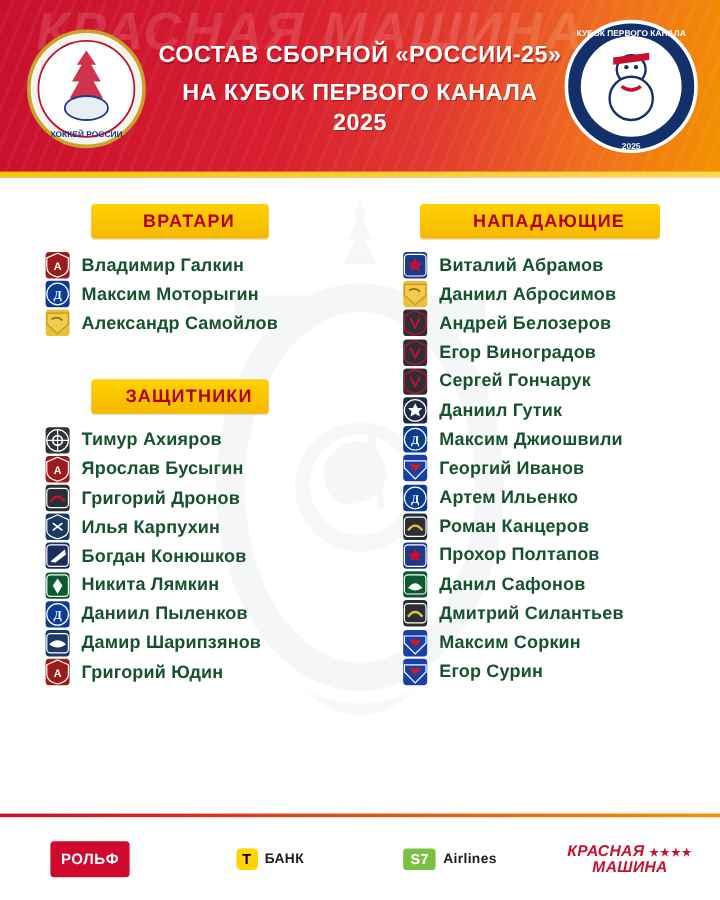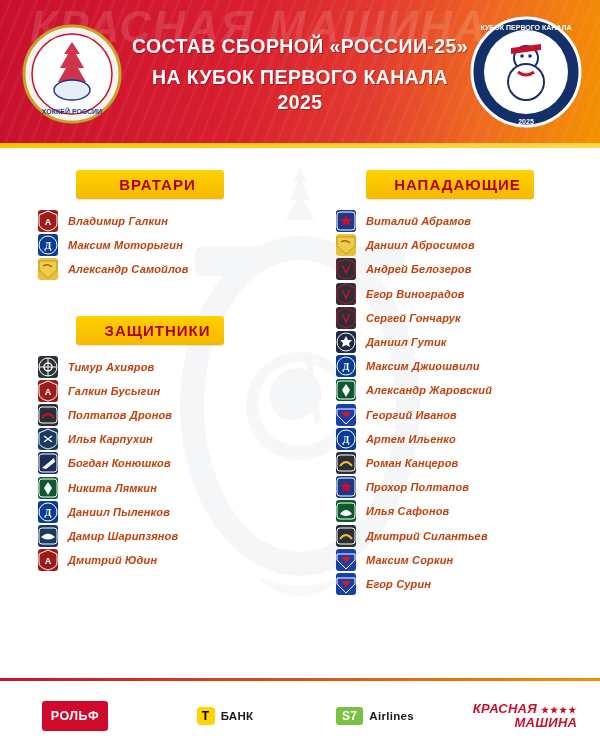--- a/index.html
+++ b/index.html
@@ -118,21 +118,21 @@
     font-size: 15px;
     font-weight: bold;
     letter-spacing: 1px;
     text-align: center;
     padding: 6px 0 6px 15px;
     border-radius: 3px;
     box-shadow: 0 1px 0 rgba(0,0,0,0.10);
   }
   .title-goalies { width: 148px; }
   .title-defense { width: 148px; }
-  .title-forwards { width: 168px; }
+  .title-forwards { width: 200px; }
 
   .player-list { list-style: none; }
   .player {
     display: flex;
     align-items: center;
     height: 24.2px;
     padding-left: 38px;
   }
   .col-right .player { padding-left: 36px; }
   .player .logo {
@@ -140,26 +140,25 @@
     flex: 0 0 20px;
     margin-right: 10px;
     border-radius: 3px;
     position: relative;
     overflow: hidden;
     display: flex; align-items: center; justify-content: center;
     font-size: 9px; font-weight: bold; color: #fff;
     line-height: 1;
   }
   .player .pname {
-    font-size: 11px;
-    font-weight: bold;
-    color: #c2410c;
+    font-size: 15px;
+    font-weight: bold;
+    color: #14532d;
     letter-spacing: 0.15px;
     white-space: nowrap;
-    font-style: italic;
   }
   .spacer-defense { height: 34px; }
 
   
   .footer {
     position: relative;
     width: 600px;
     height: 72px;
     background: #ffffff;
     border-top: 3px solid #e8e8e8;
@@ -189,21 +188,21 @@
   .sp-nn { background: #0a2ea0; }
   .sp-rolf { color:#ffffff; background:#cf0a2c; padding: 8px 9px; border-radius: 3px; font-size: 12.5px; letter-spacing:0.5px;}
   .sp-tb { width: 18px; height: 18px; border-radius: 4px; background: #ffd400; color:#000; display:flex; align-items:center; justify-content:center; font-size:12px;}
   .sp-s7 { color:#fff; background:#7ac143; padding: 2px 6px; border-radius: 3px; font-size: 12px; }
   .sp-km {
     color: #c8102e;
     font-style: italic;
     font-size: 13px;
     font-weight: bold;
     line-height: 1.05;
-    text-align: right;
+    text-align: center;
   }
   .sp-km .stars { color: #c8102e; letter-spacing: 1px; font-size: 9px; font-style: normal;}
 </style>
 </head>
 <body>
 
 <div class="poster">
 
   <div class="header">
     <div class="header-stripes"></div>
@@ -317,30 +316,30 @@
             </span>
             <span class="pname">Тимур Ахияров</span>
           </li>
           <li class="player">
             <span class="logo" style="background:#9c1b1b;">
               <svg viewBox="0 0 20 22" width="20" height="22">
                   <path d="M10 1 L19 5 v8 c0 5 -5 7 -9 8 c-4 -1 -9 -3 -9 -8 V5z" fill="#9c1b1b" stroke="#fff" stroke-width="1"></path>
                   <text x="10" y="15" font-size="9" fill="#fff" text-anchor="middle" font-family="Liberation Sans, sans-serif" font-weight="bold">А</text>
                 </svg>
             </span>
-            <span class="pname">Галкин Бусыгин</span>
+            <span class="pname">Ярослав Бусыгин</span>
           </li>
           <li class="player">
             <span class="logo" style="background:#2a2f36;">
               <svg viewBox="0 0 20 22" width="20" height="22">
                   <rect x="1" y="3" width="18" height="16" rx="3" fill="#2a2f36" stroke="#fff" stroke-width="1"></rect>
                   <path d="M4 14 q6 -8 12 0" stroke="#c8102e" stroke-width="2" fill="none"></path>
                 </svg>
             </span>
-            <span class="pname">Полтапов Дронов</span>
+            <span class="pname">Григорий Дронов</span>
           </li>
           <li class="player">
             <span class="logo" style="background:#1b3a63;">
               <svg viewBox="0 0 20 22" width="20" height="22">
                   <path d="M10 1 L19 5 v9 c0 4 -5 6 -9 7 c-4 -1 -9 -3 -9 -7 V5z" fill="#1b3a63" stroke="#fff" stroke-width="1"></path>
                   <path d="M6 8 l8 6 M14 8 l-8 6" stroke="#fff" stroke-width="1.4"></path>
                 </svg>
             </span>
             <span class="pname">Илья Карпухин</span>
           </li>
@@ -380,21 +379,21 @@
             </span>
             <span class="pname">Дамир Шарипзянов</span>
           </li>
           <li class="player">
             <span class="logo" style="background:#9c1b1b;">
               <svg viewBox="0 0 20 22" width="20" height="22">
                   <path d="M10 1 L19 5 v8 c0 5 -5 7 -9 8 c-4 -1 -9 -3 -9 -8 V5z" fill="#9c1b1b" stroke="#fff" stroke-width="1"></path>
                   <text x="10" y="15" font-size="9" fill="#fff" text-anchor="middle" font-family="Liberation Sans, sans-serif" font-weight="bold">А</text>
                 </svg>
             </span>
-            <span class="pname">Дмитрий Юдин</span>
+            <span class="pname">Григорий Юдин</span>
           </li>
         </ul>
       </div>
 
       <div class="col col-right">
 
         <div class="section-title title-forwards">НАПАДАЮЩИЕ</div>
 
         <ul class="player-list">
           <li class="player">
@@ -454,29 +453,20 @@
           <li class="player">
             <span class="logo" style="background:#0a3d91;">
               <svg viewBox="0 0 20 22" width="20" height="22">
                   <circle cx="10" cy="11" r="9" fill="#0a3d91" stroke="#fff" stroke-width="1"></circle>
                   <text x="10" y="15" font-size="10" fill="#fff" text-anchor="middle" font-family="Liberation Serif, serif" font-weight="bold">Д</text>
                 </svg>
             </span>
             <span class="pname">Максим Джиошвили</span>
           </li>
           <li class="player">
-            <span class="logo" style="background:#0d5a2f;">
-              <svg viewBox="0 0 20 22" width="20" height="22">
-                  <rect x="1" y="2" width="18" height="18" rx="3" fill="#0d5a2f" stroke="#fff" stroke-width="1"></rect>
-                  <path d="M10 5 l4 6 l-4 7 l-4 -7z" fill="#fff"></path>
-                </svg>
-            </span>
-            <span class="pname">Александр Жаровский</span>
-          </li>
-          <li class="player">
             <span class="logo" style="background:#1a3faa;">
               <svg viewBox="0 0 20 22" width="20" height="22">
                   <path d="M1 5 h18 v6 l-9 9 l-9 -9z" fill="#1a3faa" stroke="#fff" stroke-width="1"></path>
                   <path d="M5 8 h10 l-5 6z" fill="#d11a1a"></path>
                 </svg>
             </span>
             <span class="pname">Георгий Иванов</span>
           </li>
           <li class="player">
             <span class="logo" style="background:#0a3d91;">
@@ -505,21 +495,21 @@
             </span>
             <span class="pname">Прохор Полтапов</span>
           </li>
           <li class="player">
             <span class="logo" style="background:#0d5a2f;">
               <svg viewBox="0 0 20 22" width="20" height="22">
                   <rect x="1" y="3" width="18" height="16" rx="3" fill="#0d5a2f" stroke="#fff" stroke-width="1"></rect>
                   <path d="M4 14 q6 -8 12 0 q-6 4 -12 0z" fill="#fff"></path>
                 </svg>
             </span>
-            <span class="pname">Илья Сафонов</span>
+            <span class="pname">Данил Сафонов</span>
           </li>
           <li class="player">
             <span class="logo" style="background:#2a2f36;">
               <svg viewBox="0 0 20 22" width="20" height="22">
                   <rect x="1" y="3" width="18" height="16" rx="3" fill="#2a2f36" stroke="#fff" stroke-width="1"></rect>
                   <path d="M4 14 q6 -8 12 0" stroke="#e8c13a" stroke-width="2" fill="none"></path>
                 </svg>
             </span>
             <span class="pname">Дмитрий Силантьев</span>
           </li>

